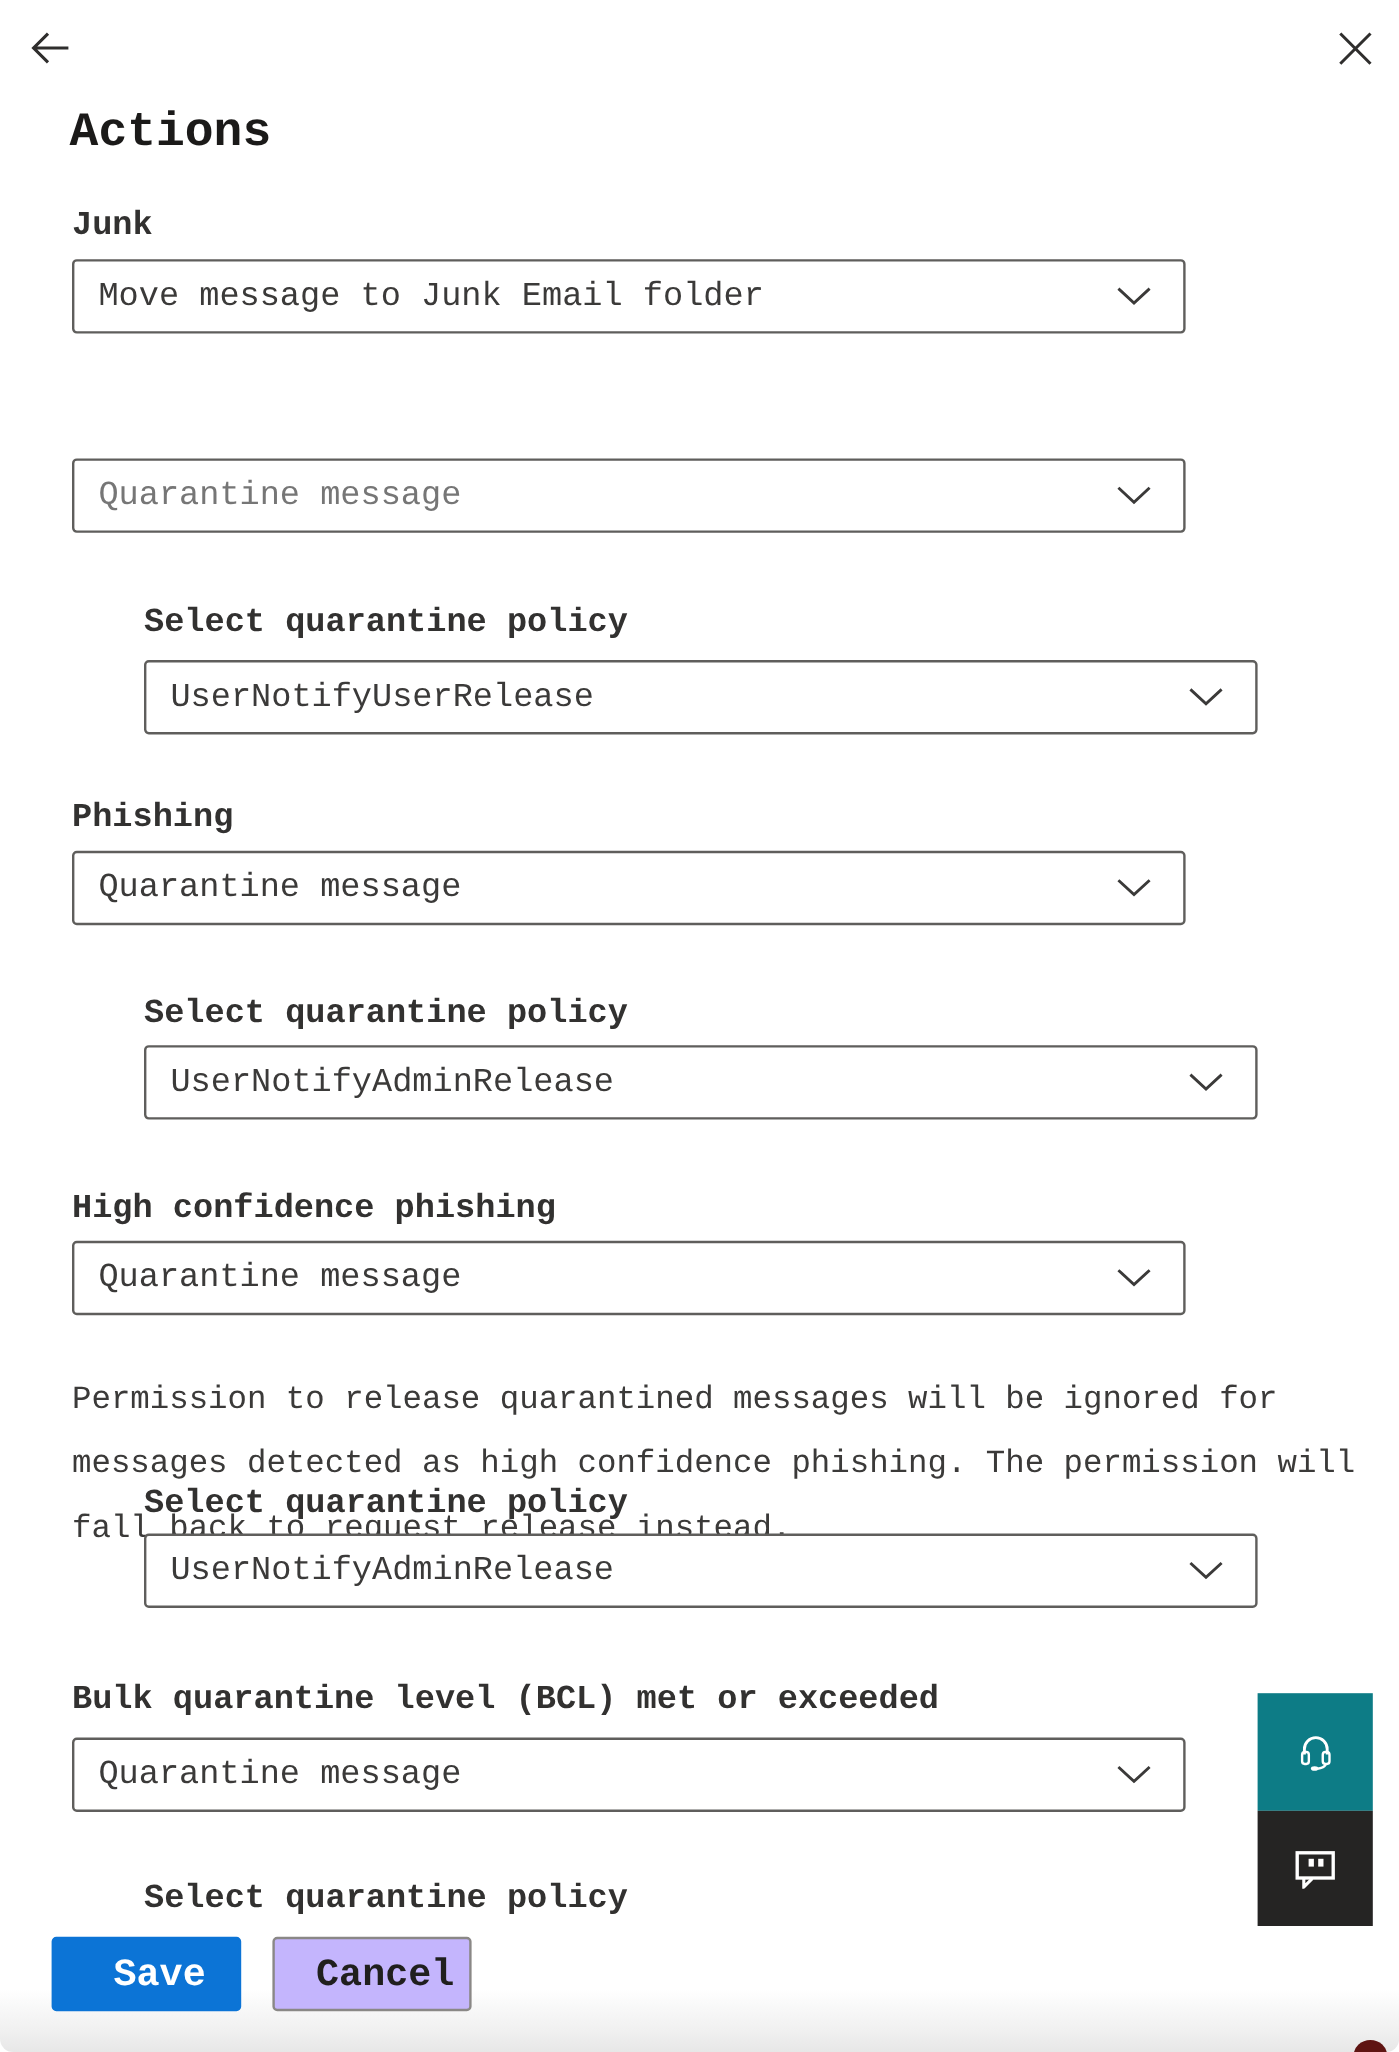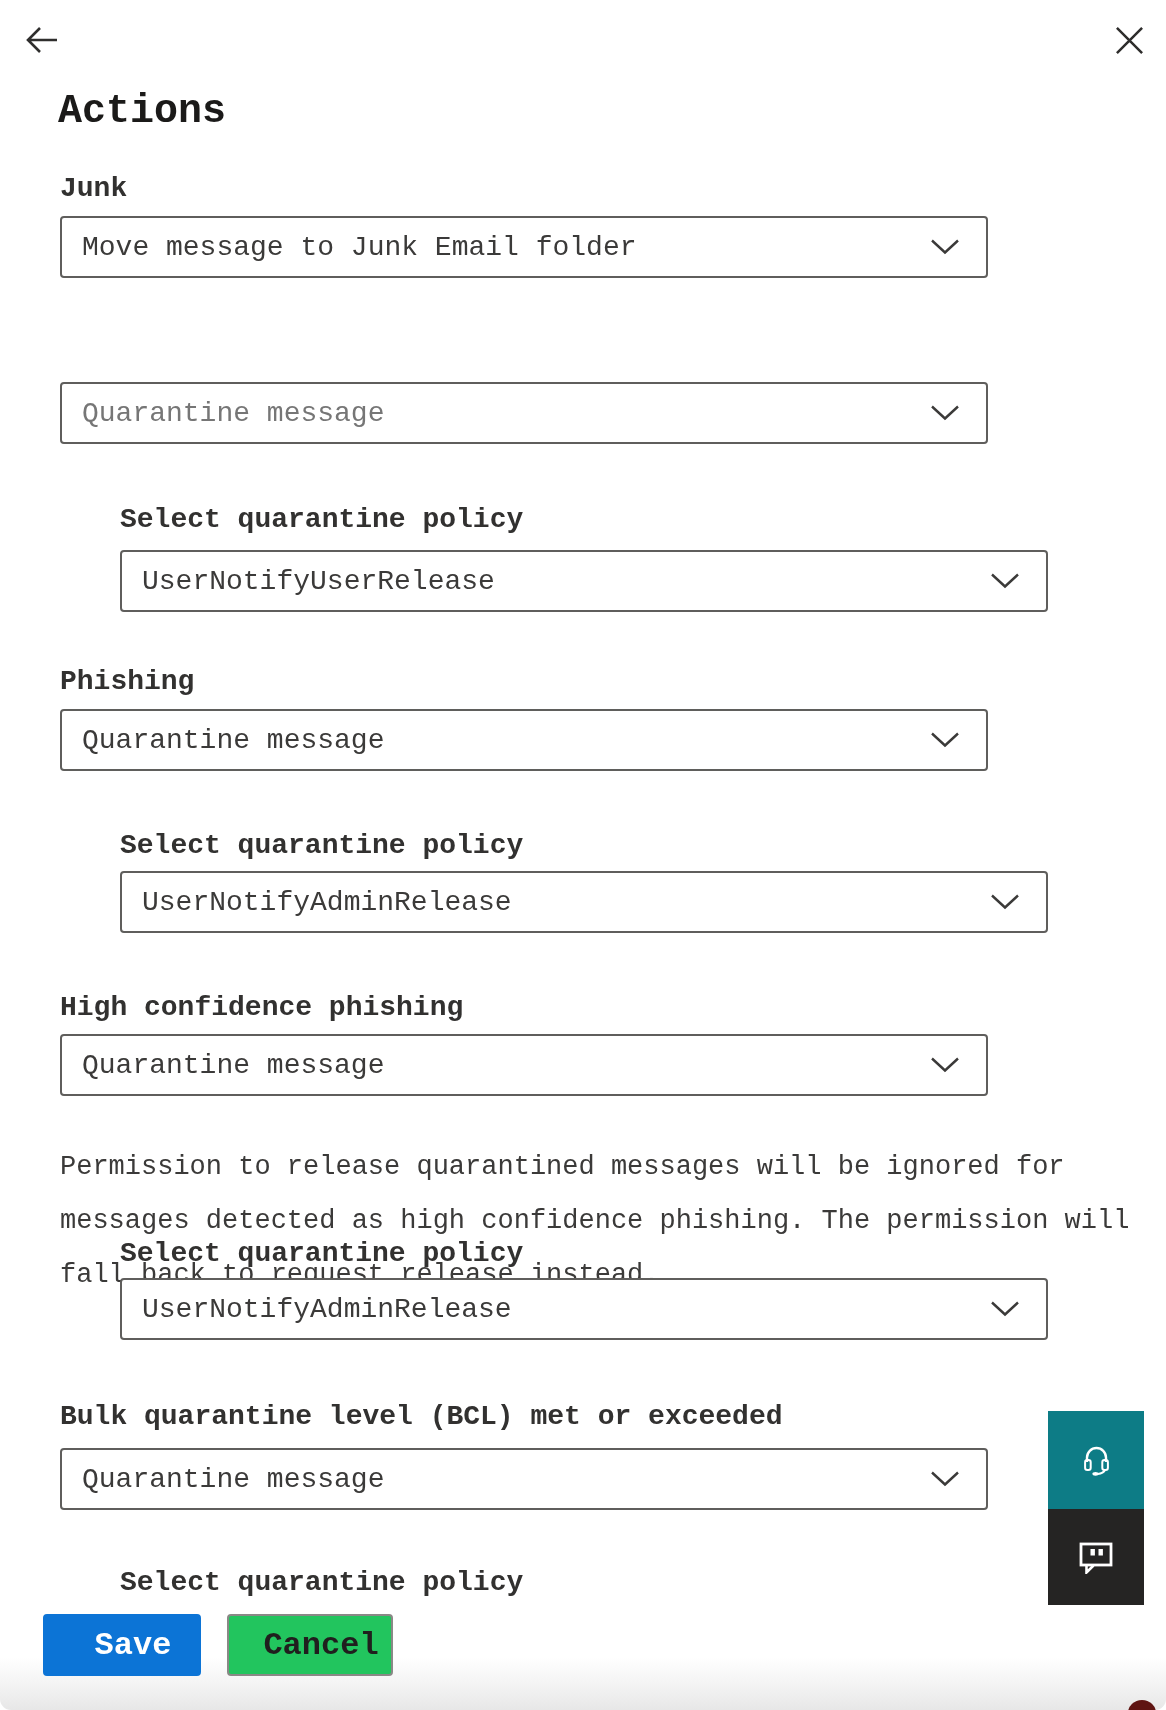--- a/index.html
+++ b/index.html
@@ -26,21 +26,21 @@
   .footer{
     position:absolute;left:0;top:1600px;width:1166px;height:110px;z-index:2;
     background:linear-gradient(180deg,#ffffff 0%,#ffffff 52%,#f0f0f0 84%,#e7e7e7 100%);
   }
   .btn{
     position:absolute;z-index:3;height:62px;box-sizing:border-box;border-radius:4px;
     font-family:inherit;font-size:32px;font-weight:600;cursor:pointer;
     display:flex;align-items:center;justify-content:center;padding-left:28px;
   }
   .btn-primary{left:43px;top:1614px;width:158px;background:#0c74d6;border:2px solid #0c74d6;color:#ffffff;}
-  .btn-default{left:227px;top:1614px;width:166px;background:#22c55e;border:2px solid #8a8886;color:#201f1e;}
+  .btn-default{left:227px;top:1614px;width:166px;background:#c4b5fd;border:2px solid #8a8886;color:#201f1e;}
   .float-btn{
     position:absolute;left:1048px;width:96px;z-index:4;border:none;cursor:pointer;
     display:flex;align-items:center;justify-content:center;padding:0;
   }
   .help-btn{top:1411px;height:98px;background:#0d7c86;}
   .feedback-btn{top:1509px;height:96px;background:#252423;}
   .red-dot{
     position:absolute;left:1128px;top:1700px;width:28px;height:26px;border-radius:50%;
     background:#5f1412;z-index:5;
   }

